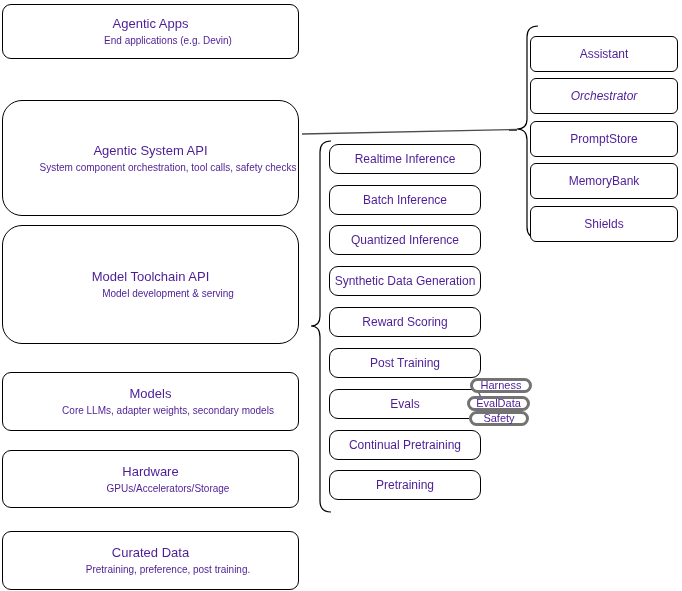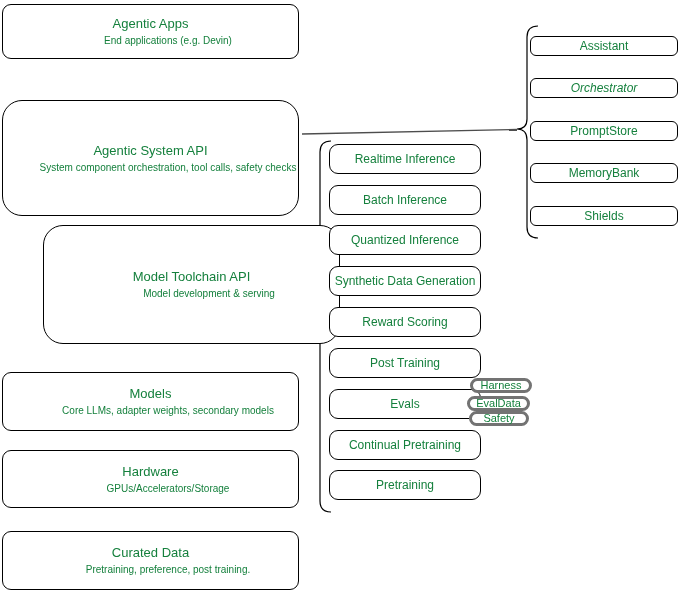--- a/index.html
+++ b/index.html
@@ -1,30 +1,30 @@
 <!DOCTYPE html>
 <html><head>
 <meta charset="utf-8">
 <style>
   html,body{margin:0;padding:0;background:#ffffff;}
   .canvas{
     position:relative;width:682px;height:591px;background:#ffffff;
-    font-family:"Liberation Sans",sans-serif;color:#15803d;overflow:hidden;
+    font-family:"Liberation Sans",sans-serif;color:#4c1d95;overflow:hidden;
   }
   svg.layer{position:absolute;left:0;top:0;width:682px;height:591px;}
   .node{
     position:absolute;background:#ffffff;border:1px solid #000;box-sizing:border-box;
     display:flex;flex-direction:column;align-items:center;justify-content:center;
     text-align:center;z-index:1;
   }
   .leftbox{left:2px;width:297px;}
   .title{font-size:13px;line-height:16px;}
   .subtitle{font-size:10px;line-height:12px;margin-top:3px;padding-left:35px;}
   .midbox{left:329px;width:152px;height:30px;border-radius:9px;font-size:12px;}
-  .rightbox{left:530px;width:148px;height:20px;border-radius:6px;font-size:12px;}
+  .rightbox{left:530px;width:148px;height:36px;border-radius:6px;font-size:12px;}
   .pill{
     position:absolute;background:#ffffff;border:3px solid #737373;border-radius:8px;
     font-size:11px;line-height:13px;display:flex;align-items:center;justify-content:center;
     box-sizing:border-box;z-index:2;
   }
 </style>
 </head>
 <body>
 
 <div class="canvas">
@@ -38,21 +38,21 @@
   <div class="node leftbox" style="top:4px;height:55px;border-radius:9px;">
     <div class="title">Agentic Apps</div>
     <div class="subtitle">End applications (e.g. Devin)</div>
   </div>
 
   <div class="node leftbox" style="top:100px;height:116px;border-radius:20px;">
     <div class="title">Agentic System API</div>
     <div class="subtitle">System component orchestration, tool calls, safety checks</div>
   </div>
 
-  <div class="node leftbox" style="top:225px;height:119px;border-radius:20px;margin-left:41px;">
+  <div class="node leftbox" style="top:225px;height:119px;border-radius:20px;">
     <div class="title">Model Toolchain API</div>
     <div class="subtitle">Model development &amp; serving</div>
   </div>
 
   <div class="node leftbox" style="top:372px;height:59px;border-radius:9px;">
     <div class="title">Models</div>
     <div class="subtitle">Core LLMs, adapter weights, secondary models</div>
   </div>
 
   <div class="node leftbox" style="top:450px;height:58px;border-radius:9px;">

